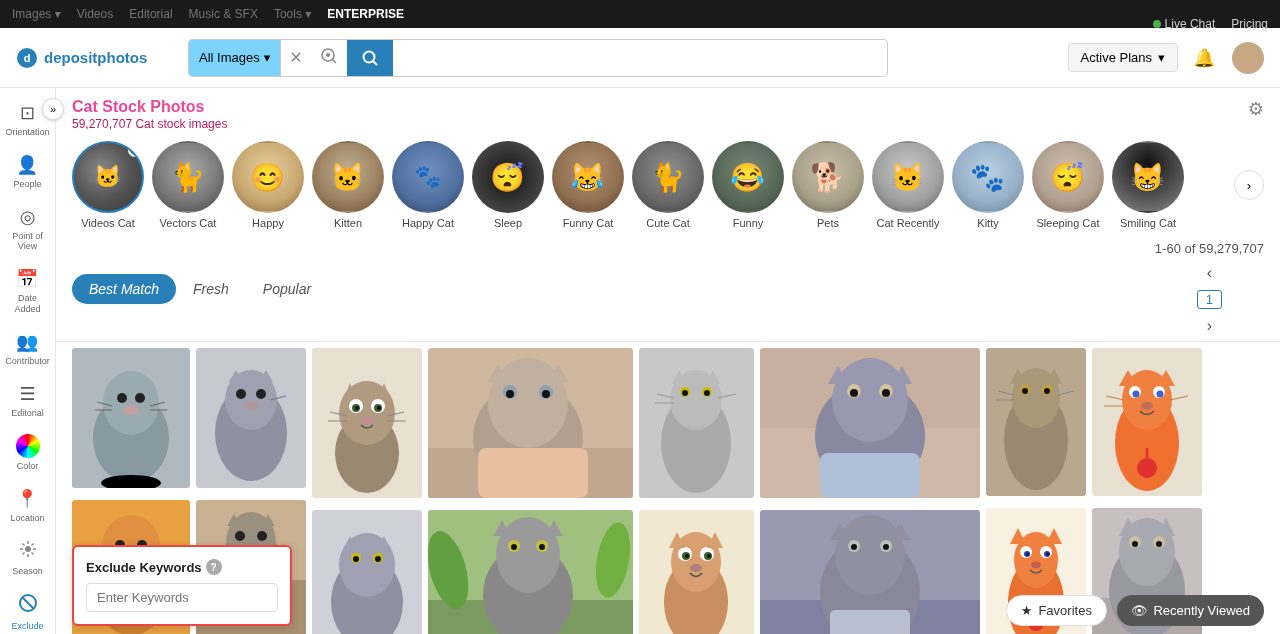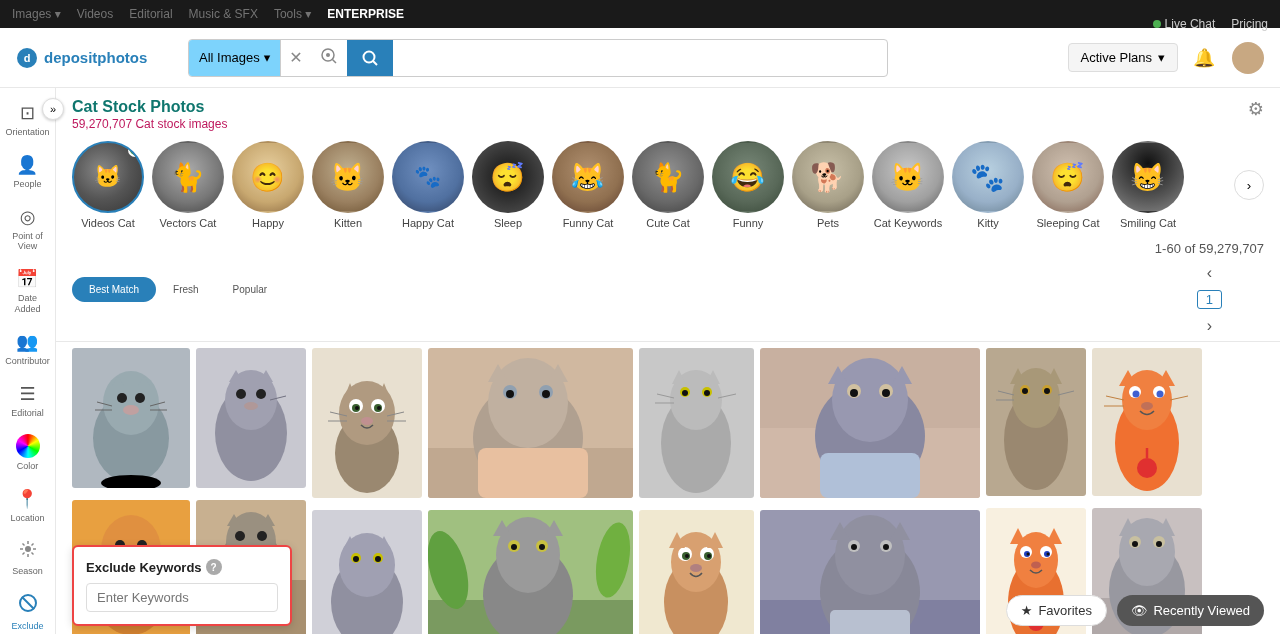--- a/index.html
+++ b/index.html
@@ -132,21 +132,21 @@
       background: #fff;
     }
 
     
     .page-header {
       padding: 10px 16px 6px;
       display: flex;
       align-items: flex-start;
       justify-content: space-between;
     }
-    .page-title { font-size: 16px; font-weight: 700; color: #0f766e; }
+    .page-title { font-size: 16px; font-weight: 700; color: #ec4899; }
     .page-subtitle { font-size: 12px; color: #be185d; margin-top: 1px; text-align: right; }
     .settings-icon { color: #888; font-size: 18px; cursor: pointer; }
 
     
     .categories-row {
       display: flex;
       align-items: center;
       padding: 4px 16px 8px;
       gap: 8px;
       overflow: hidden;
@@ -175,25 +175,26 @@
     
     .filter-tabs {
       padding: 4px 16px;
       display: flex;
       align-items: center;
       border-bottom: 1px solid #e8e8e8;
       gap: 0;
     }
     .filter-tab {
       padding: 6px 16px;
-      font-size: 10px;
+      font-size: 14px;
       cursor: pointer;
       color: #555;
       border: 1px solid transparent;
       border-radius: 20px;
+      font-style: italic;
     }
     .filter-tab.active {
       background: #2980b9;
       color: #fff;
       border-radius: 20px;
     }
     .pagination-right {
       margin-left: auto;
       display: flex;
       align-items: center;
@@ -525,21 +526,21 @@
       <div class="category-item">
         <div class="category-circle cc-pets">
           <div class="cat-face">🐕</div>
         </div>
         <span class="category-label">Pets</span>
       </div>
       <div class="category-item">
         <div class="category-circle cc-isolated">
           <div class="cat-face">🐱</div>
         </div>
-        <span class="category-label">Cat Keywords</span>
+        <span class="category-label">Cat Recently</span>
       </div>
       <div class="category-item">
         <div class="category-circle cc-kitty">
           <div class="cat-face">🐾</div>
         </div>
         <span class="category-label">Kitty</span>
       </div>
       <div class="category-item">
         <div class="category-circle cc-sleeping">
           <div class="cat-face">😴</div>

